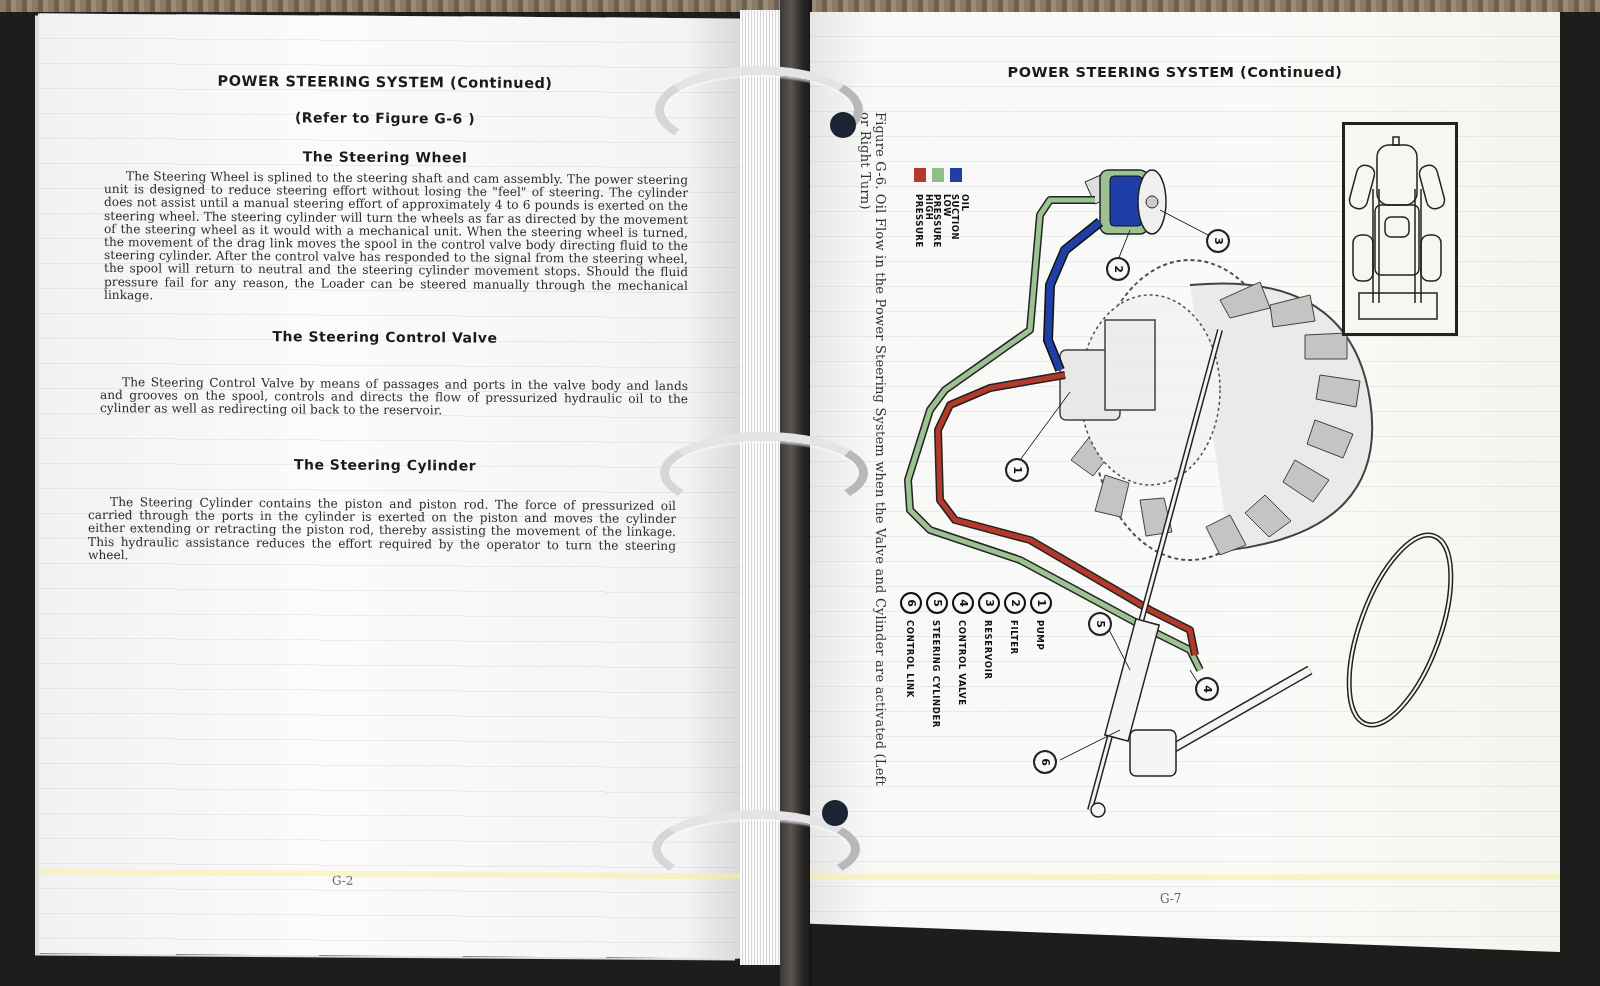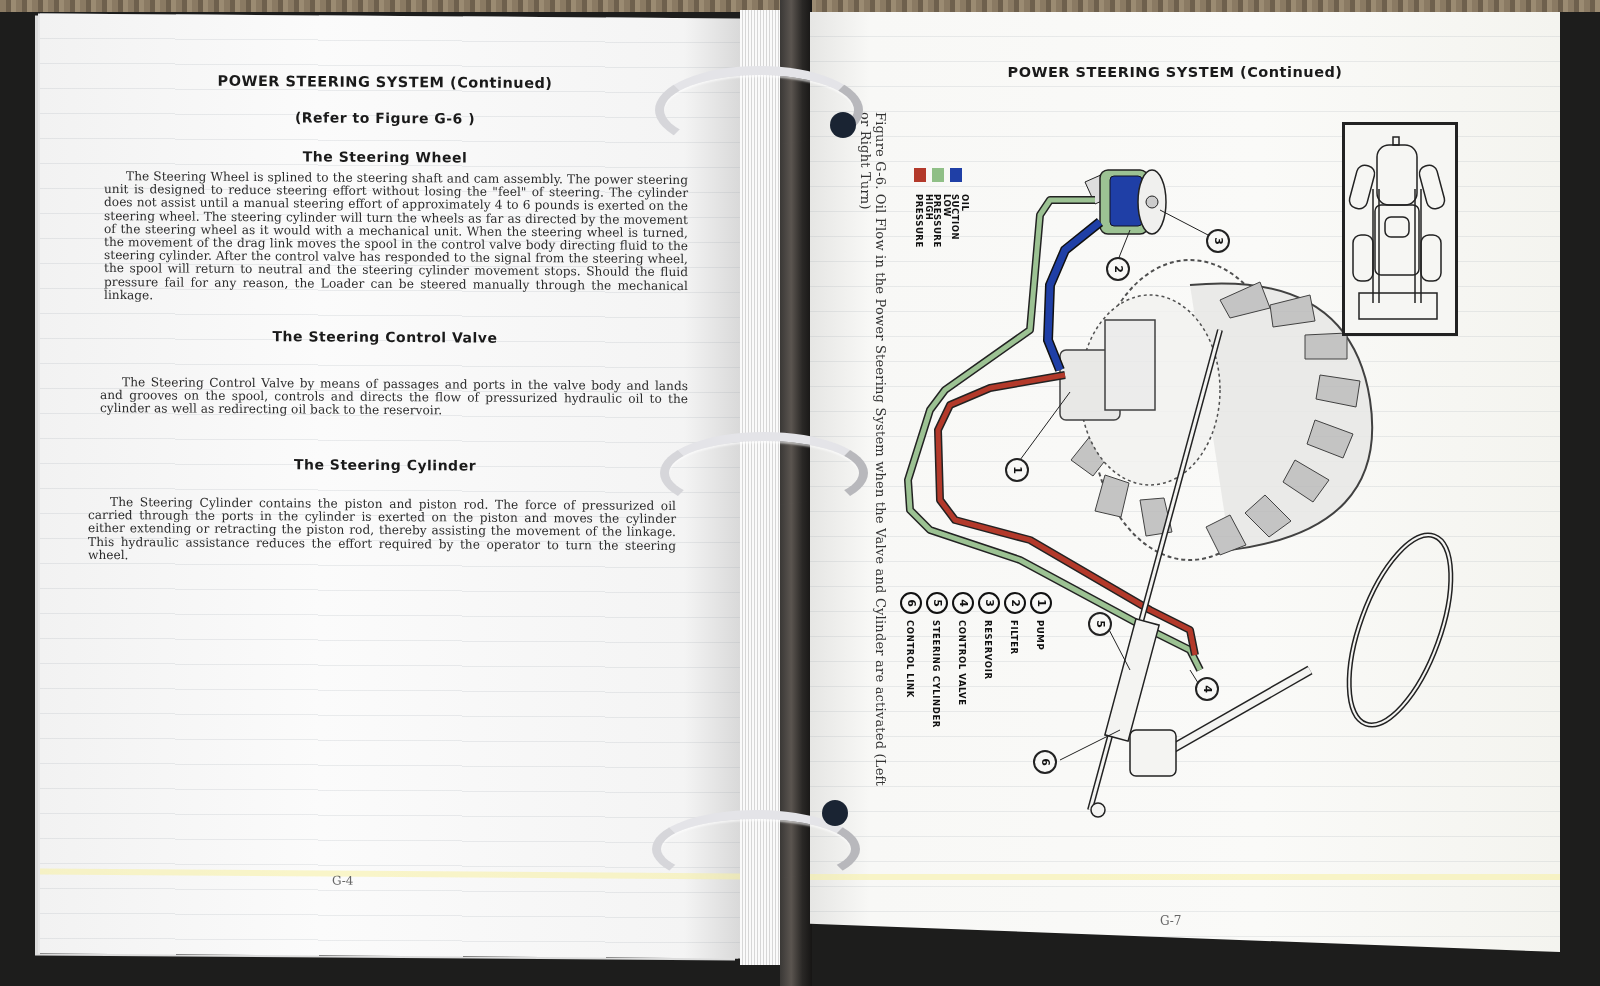--- a/index.html
+++ b/index.html
@@ -97,31 +97,31 @@
 
   <div class="title" style="left:0;width:690px;top:133px;font-size:14px;">The Steering Wheel</div>
   <div class="body-text" style="left:64px;width:584px;top:156px;">The Steering Wheel is splined to the steering shaft and cam assembly. The power steering unit is designed to reduce steering effort without losing the "feel" of steering. The cylinder does not assist until a manual steering effort of approximately 4 to 6 pounds is exerted on the steering wheel. The steering cylinder will turn the wheels as far as directed by the movement of the steering wheel as it would with a mechanical unit. When the steering wheel is turned, the movement of the drag link moves the spool in the control valve body directing fluid to the steering cylinder. After the control valve has responded to the signal from the steering wheel, the spool will return to neutral and the steering cylinder movement stops. Should the fluid pressure fail for any reason, the Loader can be steered manually through the mechanical linkage.</div>
 
   <div class="title" style="left:0;width:690px;top:313px;font-size:14px;">The Steering Control Valve</div>
   <div class="body-text" style="left:60px;width:588px;top:362px;">The Steering Control Valve by means of passages and ports in the valve body and lands and grooves on the spool, controls and directs the flow of pressurized hydraulic oil to the cylinder as well as redirecting oil back to the reservoir.</div>
 
   <div class="title" style="left:0;width:690px;top:441px;font-size:14px;">The Steering Cylinder</div>
   <div class="body-text" style="left:48px;width:588px;top:482px;">The Steering Cylinder contains the piston and piston rod. The force of pressurized oil carried through the ports in the cylinder is exerted on the piston and moves the cylinder either extending or retracting the piston rod, thereby assisting the movement of the linkage. This hydraulic assistance reduces the effort required by the operator to turn the steering wheel.</div>
 
-  <div class="folio" style="left:292px;top:858px;">G-4</div>
+  <div class="folio" style="left:292px;top:858px;">G-2</div>
 </div>
 
 <div class="page-edge-stack"></div>
 <div class="spine"></div>
 
 <div class="page-right">
   <div class="lines"></div>
   <div class="yellow-band" style="top:862px"></div>
   <div class="title" style="left:40px;width:650px;top:52px;font-size:14.5px;">POWER STEERING SYSTEM (Continued)</div>
-  <div class="folio" style="left:350px;top:902px;">G-7</div>
+  <div class="folio" style="left:350px;top:880px;">G-7</div>
 </div>
 
 <div class="caption">Figure G-6. Oil Flow in the Power Steering System when the Valve and Cylinder are activated (Left or Right Turn)</div>
 
 <div class="legend">
   <div class="swatch" style="left:38px;top:0;background:#1f3fa6"></div>
   <div class="swatch" style="left:20px;top:0;background:#8fbf86"></div>
   <div class="swatch" style="left:2px;top:0;background:#b3392a"></div>
   <div class="legend-item" style="left:38px;top:26px">OIL SUCTION</div>
   <div class="legend-item" style="left:20px;top:26px">LOW PRESSURE</div>

